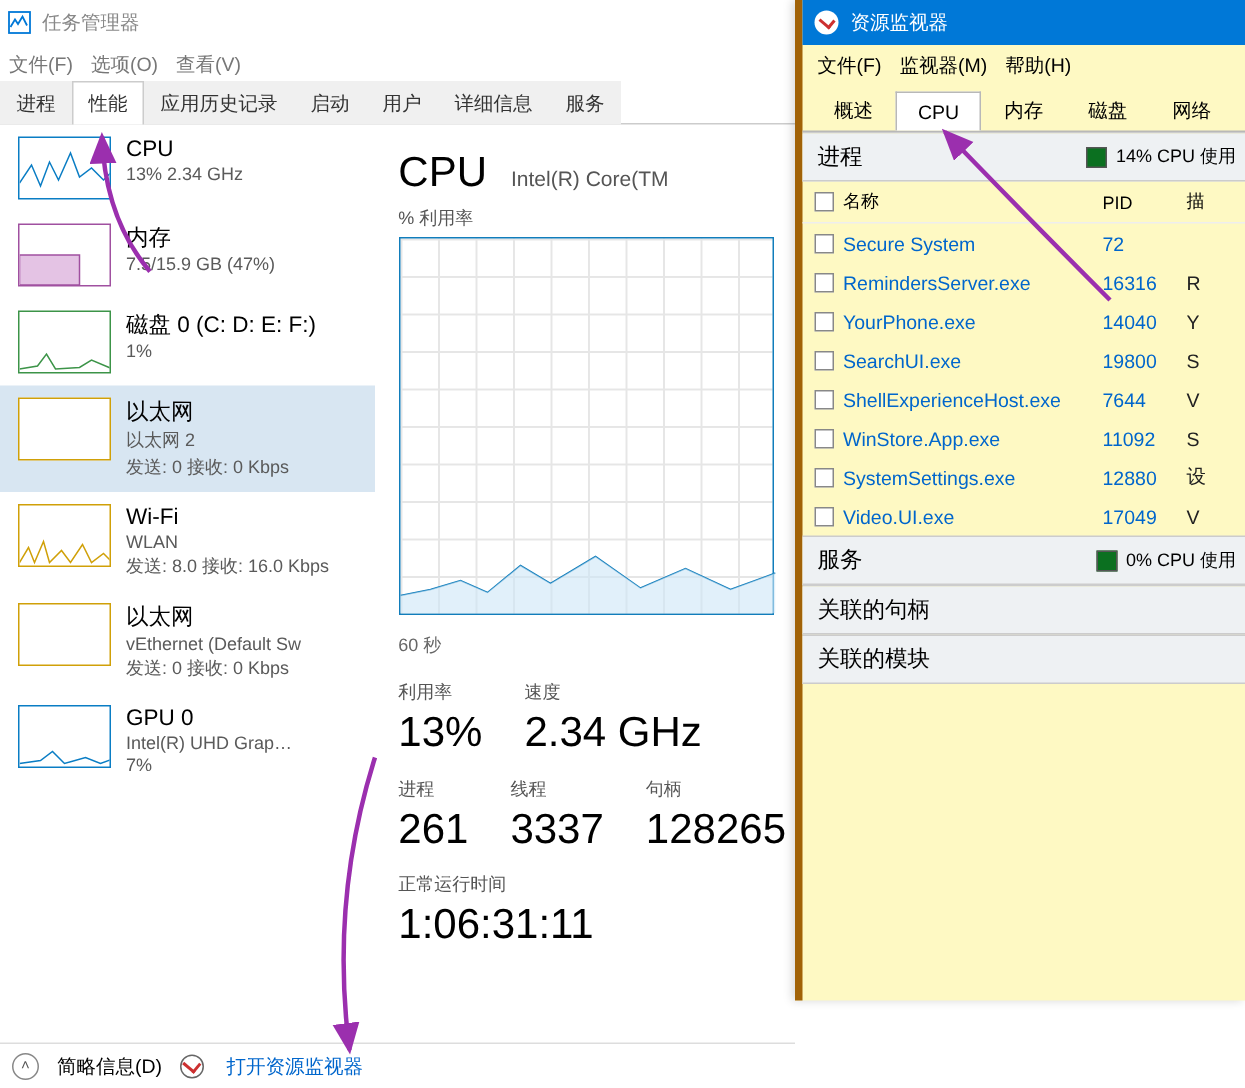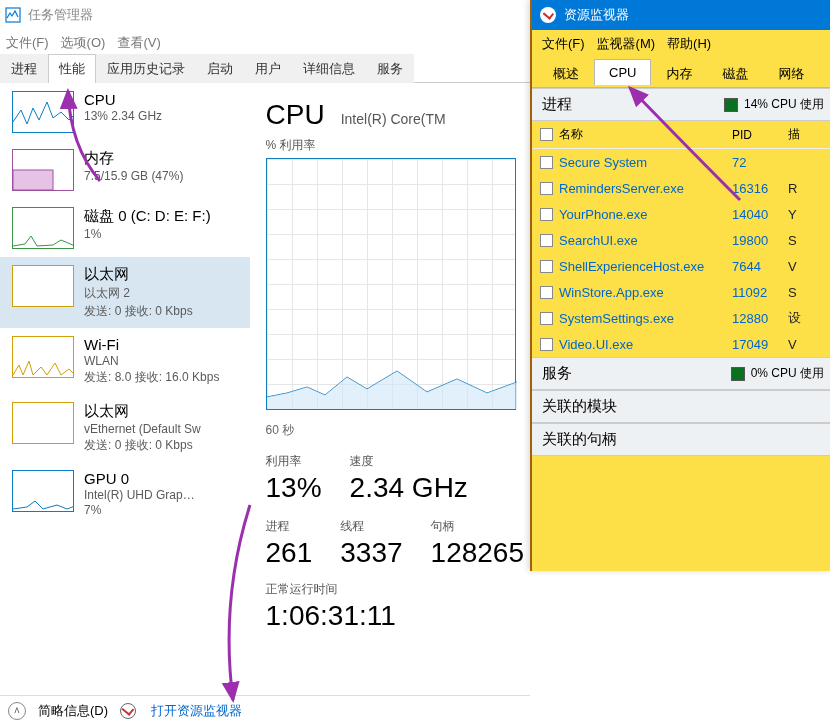--- a/index.html
+++ b/index.html
@@ -39,26 +39,26 @@
 .tm-stat-label { font-size: 12px; color: #555; }
 .tm-stat-val { font-size: 28px; margin-top: 2px; }
 .tm-uptime { margin-top: 12px; }
 .tm-footer { position: absolute; bottom: 0; left: 0; width: 530px; height: 30px; border-top: 1px solid #ddd; display: flex; align-items: center; padding-left: 8px; gap: 12px; font-size: 13px; }
 .tm-footer .chev { width: 18px; height: 18px; border: 1px solid #888; border-radius: 50%; display: flex; align-items: center; justify-content: center; font-size: 10px; color: #555; }
 .tm-link { color: #0066cc; display: flex; align-items: center; gap: 15px; }
 .tm-link .ricon { width: 16px; height: 16px; border: 1px solid #666; border-radius: 50%; display: flex; align-items: center; justify-content: center; }
 .tm-link .ricon::after { content: ""; width: 6px; height: 8px; border-left: 2px solid #cc3030; border-bottom: 2px solid #cc3030; transform: rotate(-50deg) translate(1px,-1px); }
 .arrow-2 { position: absolute; left: 195px; top: 500px; z-index: 10; }
 
-.rm-window { position: absolute; right: 0; top: 0; width: 300px; height: 571px; background: #fde047; border-left: 2px solid #a16207; box-shadow: -2px 0 6px rgba(0,0,0,0.15); }
+.rm-window { position: absolute; right: 0; top: 0; width: 300px; height: 667px; background: #fef9c3; border-left: 5px solid #a16207; box-shadow: -2px 0 6px rgba(0,0,0,0.15); }
 .rm-title { height: 30px; background: #0078d7; color: #fff; display: flex; align-items: center; padding-left: 8px; gap: 8px; font-size: 13px; }
 .rm-title .ricon2 { width: 16px; height: 16px; background: #fff; border-radius: 50%; display: flex; align-items: center; justify-content: center; }
 .rm-title .ricon2::after { content: ""; width: 5px; height: 7px; border-left: 2px solid #cc3030; border-bottom: 2px solid #cc3030; transform: rotate(-50deg) translate(1px,-1px); }
 .rm-menu { height: 28px; display: flex; align-items: center; padding-left: 10px; gap: 12px; font-size: 13px; }
-.rm-tabs { height: 30px; border-bottom: 1px solid #b8b8b8; display: flex; align-items: flex-start; padding-left: 6px; }
+.rm-tabs { height: 30px; border-bottom: 1px solid #b8b8b8; display: flex; align-items: center; padding-left: 6px; }
 .rm-tab { padding: 5px 14px; border: 1px solid transparent; border-bottom: none; position: relative; top: 1px; cursor: default; }
 .rm-tab.active { border-color: #b8b8b8; background: #fff; }
 .arrow-3 { position: absolute; left: 620px; top: 80px; z-index: 20; }
 
 .rm-section { border-top: 1px solid #ccc; }
 .rm-section-head { height: 32px; background: #eef1f3; border-bottom: 1px solid #ccc; display: flex; align-items: center; justify-content: space-between; padding: 0 6px 0 10px; font-size: 15px; }
 .rm-cpu-badge { display: flex; align-items: center; gap: 6px; font-size: 12px; }
 .rm-cpu-badge .sq { width: 14px; height: 14px; background: #0b7020; border: 1px solid #555; }
 .rm-th { height: 28px; display: flex; align-items: center; padding-left: 8px; font-size: 12px; border-bottom: 1px solid #eee; }
 .rm-th-name { width: 192px; display: flex; align-items: center; gap: 6px; }
@@ -338,26 +338,26 @@
     <div class="rm-section-head">
       <span>服务</span>
       <span class="rm-cpu-badge">
         <span class="sq"></span>
         <span>0% CPU 使用</span>
       </span>
     </div>
   </div>
   <div class="rm-section">
     <div class="rm-section-head">
-      <span>关联的模块</span>
+      <span>关联的句柄</span>
     </div>
   </div>
   <div class="rm-section">
     <div class="rm-section-head">
-      <span>关联的句柄</span>
+      <span>关联的模块</span>
     </div>
   </div>
 </div>
 
 <svg class="arrow-1" width="50" height="100">
     <defs>
       <marker id="ah1" markerWidth="8" markerHeight="8" refX="6" refY="3" orient="auto">
         <path d="M0,0 L7,3 L0,6 Z" fill="#9b2fae"></path>
       </marker>
     </defs>

